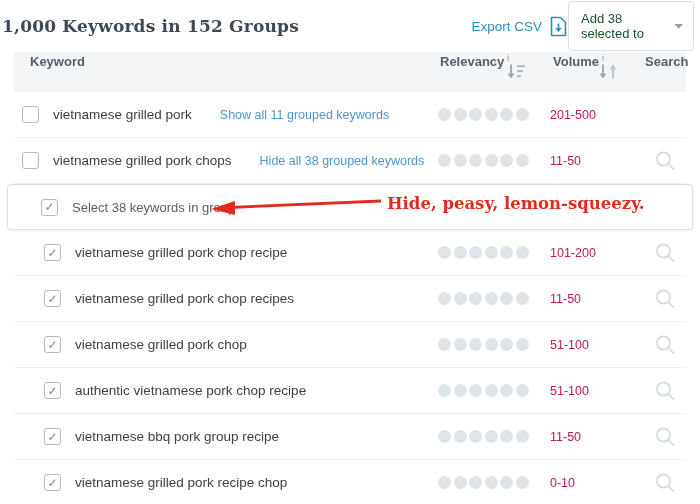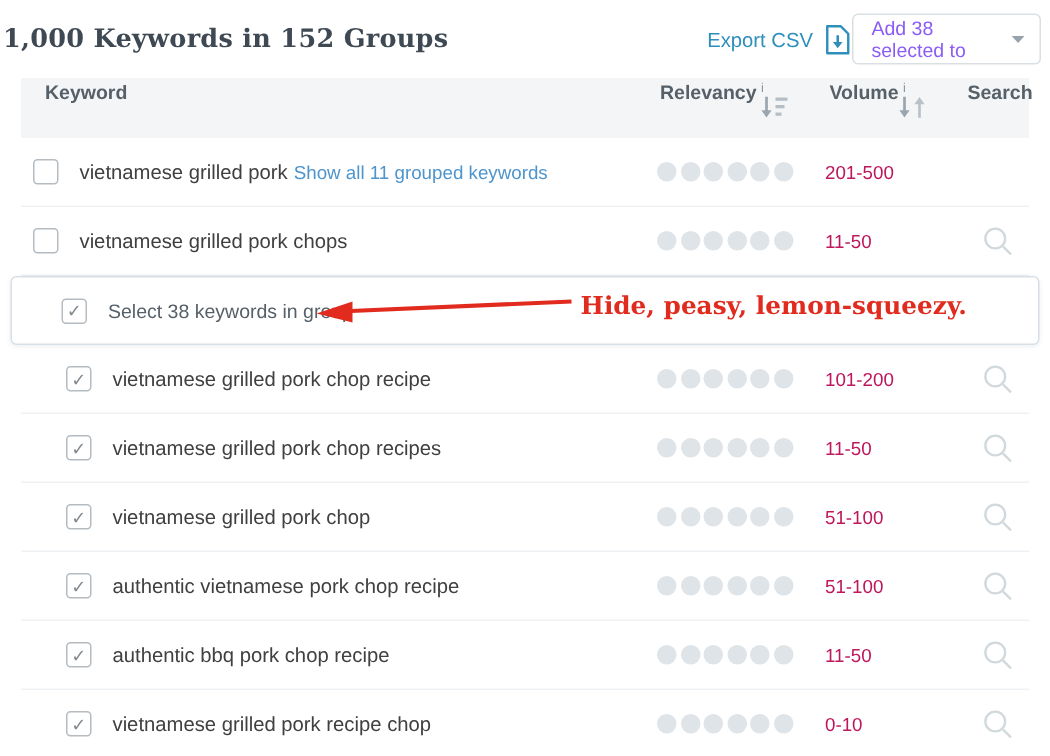--- a/index.html
+++ b/index.html
@@ -7,23 +7,23 @@
     font-family:"Liberation Sans", sans-serif; }
 
   
   .topbar { display:flex; align-items:center; justify-content:space-between;
     height:50px; padding:2px 6px 0 2px; }
   .page-title { font-family:"DejaVu Serif", serif; font-weight:700;
     font-size:17px; color:#3e4954; letter-spacing:.2px; }
   .top-right { display:flex; align-items:center; }
   .export-link { display:flex; align-items:center; gap:7px; color:#2e8fbd;
     font-size:13.5px; cursor:pointer; text-decoration:none; }
-  .dropdown { width:126px; height:34px; border:1px solid #d9dfe3; border-radius:4px;
+  .dropdown { width:126px; height:50px; border:1px solid #d9dfe3; border-radius:4px;
     background:#fff; display:flex; align-items:center; justify-content:space-between;
-    padding:0 10px 0 12px; font-size:13px; color:#8b5cf6; cursor:pointer; }
+    padding:0 10px 0 12px; font-size:13px; color:#14532d; cursor:pointer; }
 
   
   .table { margin:2px 14px 0 14px; position:relative; }
   .thead { height:40px; background:#f3f5f6; position:relative; font-size:13px;
     font-weight:700; color:#566069; }
   .thead span.lbl { position:absolute; top:2px; }
   .th-keyword  { left:16px; }
   .th-relevancy{ left:426px; }
   .th-volume   { left:539px; }
   .th-search   { left:631px; }
@@ -34,21 +34,21 @@
   .sort-volume { left:584px; }
 
   .row { position:relative; height:46px; display:flex; align-items:center;
     padding-left:8px; border-bottom:1px solid #edf1f4; }
   .row.indent { padding-left:30px; }
   .checkbox { width:17px; height:17px; border:1px solid #b4bcc2; border-radius:3px;
     background:#fff; flex:0 0 17px; position:relative; cursor:pointer; }
   .checkbox.checked::after { content:"\2713"; position:absolute; left:2.5px; top:0.5px;
     font-size:12px; color:#80898f; }
   .kw { margin-left:14px; font-size:13.5px; color:#404040; white-space:nowrap; }
-  .grouplink { margin-left:4px; font-size:12.5px; color:#4e95cc; text-decoration:none;
+  .grouplink { margin-left:28px; font-size:12.5px; color:#4e95cc; text-decoration:none;
     cursor:pointer; white-space:nowrap; }
   .dots { position:absolute; left:424px; top:16px; display:flex; gap:2.5px; }
   .dot { width:13px; height:13px; border-radius:50%; background:#dee4e8; }
   .vol { position:absolute; left:536px; top:16px; font-size:12.5px; color:#be185d; }
   .searchicon { position:absolute; left:640px; top:12px; cursor:pointer; }
 
   
   .select-card { position:relative; z-index:2; height:46px; margin:0 -7px;
     background:#fff; border:1px solid #d8e0e5; border-radius:4px;
     box-shadow:0 1px 3px rgba(60,80,90,.08); display:flex; align-items:center;
@@ -119,20 +119,21 @@
           <span class="dot"></span>
           <span class="dot"></span>
         </span>
     <span class="vol">201-500</span>
 
   </div>
 
   <div class="row">
     <span class="checkbox"></span>
     <span class="kw">vietnamese grilled pork chops</span>
+    <a class="grouplink">Hide all 38 grouped keywords</a>
     <span class="dots">
           <span class="dot"></span>
           <span class="dot"></span>
           <span class="dot"></span>
           <span class="dot"></span>
           <span class="dot"></span>
           <span class="dot"></span>
         </span>
     <span class="vol">11-50</span>
     <svg class="searchicon" width="23" height="23" viewBox="0 0 23 23">
@@ -222,21 +223,21 @@
         </span>
     <span class="vol">51-100</span>
     <svg class="searchicon" width="23" height="23" viewBox="0 0 23 23">
       <circle cx="9.5" cy="9" r="6.6" fill="none" stroke="#d2d9dd" stroke-width="1.6"></circle>
       <line x1="14.6" y1="14.2" x2="20" y2="19.6" stroke="#d2d9dd" stroke-width="1.6"></line>
     </svg>
   </div>
 
   <div class="row indent">
     <span class="checkbox checked"></span>
-    <span class="kw">authentic bbq pork chop recipe</span>
+    <span class="kw">vietnamese bbq pork group recipe</span>
 
     <span class="dots">
           <span class="dot"></span>
           <span class="dot"></span>
           <span class="dot"></span>
           <span class="dot"></span>
           <span class="dot"></span>
           <span class="dot"></span>
         </span>
     <span class="vol">11-50</span>

